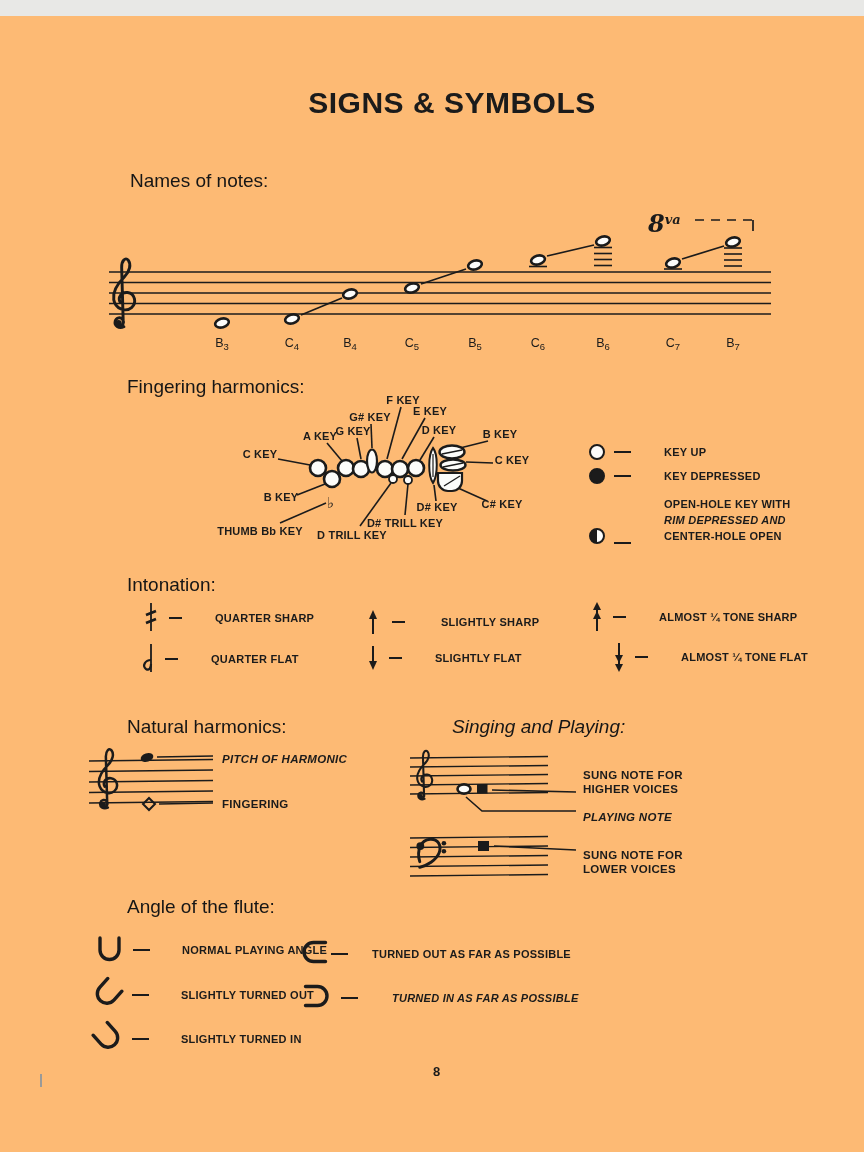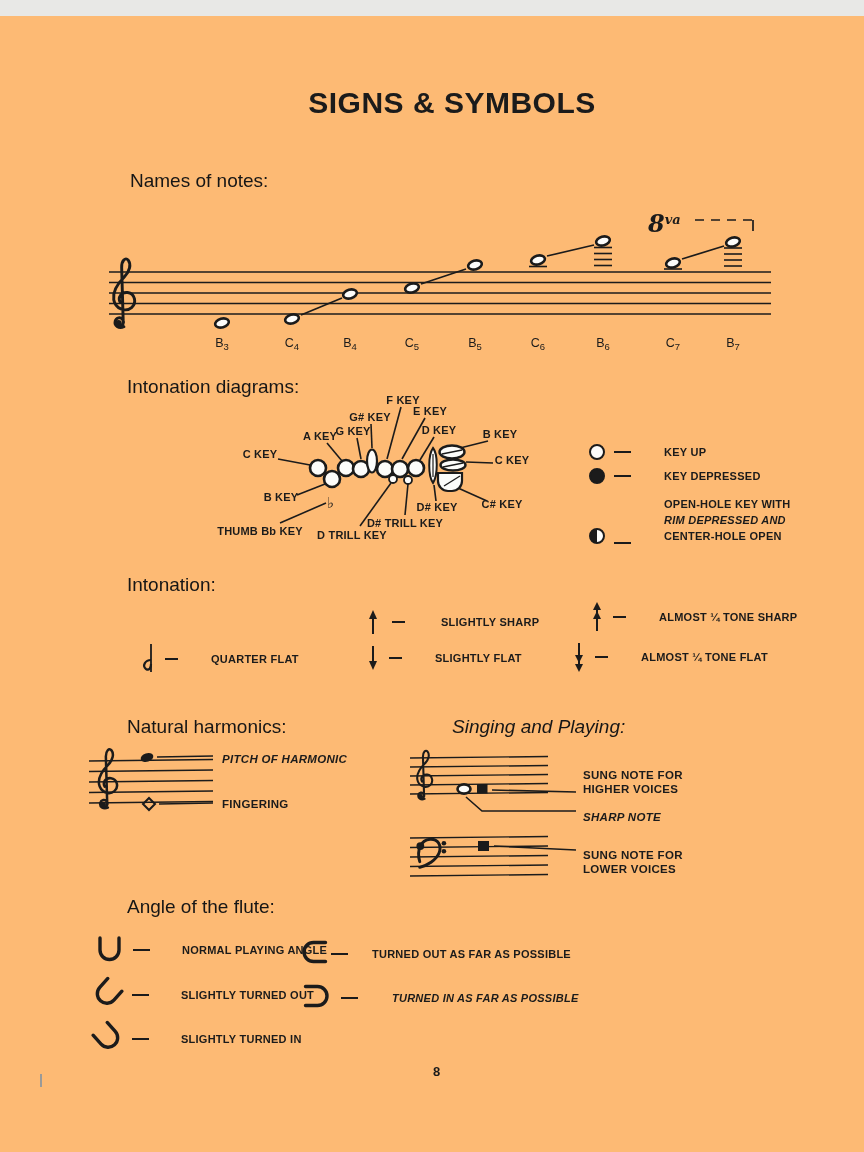--- a/index.html
+++ b/index.html
@@ -106,21 +106,21 @@
       <text x="255" y="139"><tspan>B</tspan><tspan font-size="9.5" dy="2.5">4</tspan></text>
       <text x="317" y="139"><tspan>C</tspan><tspan font-size="9.5" dy="2.5">5</tspan></text>
       <text x="380" y="139"><tspan>B</tspan><tspan font-size="9.5" dy="2.5">5</tspan></text>
       <text x="443" y="139"><tspan>C</tspan><tspan font-size="9.5" dy="2.5">6</tspan></text>
       <text x="508" y="139"><tspan>B</tspan><tspan font-size="9.5" dy="2.5">6</tspan></text>
       <text x="578" y="139"><tspan>C</tspan><tspan font-size="9.5" dy="2.5">7</tspan></text>
       <text x="638" y="139"><tspan>B</tspan><tspan font-size="9.5" dy="2.5">7</tspan></text>
     </g>
   </svg>
 
-  <div class="abs sec-heading" style="left:127px;top:360px;">Intonation diagrams:</div>
+  <div class="abs sec-heading" style="left:127px;top:360px;">Fingering harmonics:</div>
 
   <svg class="abs" style="left:200px;top:375px;" width="470" height="160" viewBox="0 0 470 160">
 
     <g stroke="#1b1b1b" stroke-width="1.6">
       <line x1="201" y1="16" x2="187" y2="68"></line>
       <line x1="225" y1="27" x2="202" y2="68"></line>
       <line x1="171" y1="33" x2="172" y2="57"></line>
       <line x1="157" y1="47" x2="161" y2="68"></line>
       <line x1="127" y1="52" x2="142" y2="70"></line>
       <line x1="234" y1="46" x2="220" y2="69"></line>
@@ -191,20 +191,28 @@
     <span class="rule" style="margin-top:8px;"></span>
     <span class="caps" style="line-height:16px;">
       <span>OPEN-HOLE KEY WITH</span><br>
       <span class="it">RIM DEPRESSED AND</span><br>
       <span>CENTER-HOLE OPEN</span>
     </span>
   </div>
 
   <div class="abs sec-heading" style="left:127px;top:558px;">Intonation:</div>
 
+  <div class="abs row" style="left:142px;top:584px;gap:9px;">
+    <svg width="18" height="36">
+      <path d="M9,3 V31" stroke="#1b1b1b" stroke-width="1.8"></path>
+      <path d="M4,15 L14,11 M4,23 L14,19" stroke="#1b1b1b" stroke-width="2.8"></path>
+    </svg>
+    <span class="rule sm"></span>
+    <span class="caps">QUARTER SHARP</span>
+  </div>
   <div class="abs row" style="left:366px;top:592px;gap:12px;">
     <svg width="14" height="28">
       <line x1="7" y1="26" x2="7" y2="8" stroke="#1b1b1b" stroke-width="2"></line>
       <polygon points="7,2 3,11 11,11" fill="#1b1b1b"></polygon>
     </svg>
     <span class="rule sm"></span>
     <span class="caps">SLIGHTLY SHARP</span>
   </div>
   <div class="abs row" style="left:590px;top:584px;gap:9px;">
     <svg width="14" height="34">
@@ -224,21 +232,21 @@
     <span class="caps">QUARTER FLAT</span>
   </div>
   <div class="abs row" style="left:366px;top:628px;gap:9px;text-align:center;">
     <svg width="14" height="28">
       <line x1="7" y1="2" x2="7" y2="20" stroke="#1b1b1b" stroke-width="2"></line>
       <polygon points="7,26 3,17 11,17" fill="#1b1b1b"></polygon>
     </svg>
     <span class="rule sm"></span>
     <span class="caps">SLIGHTLY FLAT</span>
   </div>
-  <div class="abs row" style="left:572px;top:624px;gap:9px;">
+  <div class="abs row" style="left:612px;top:624px;gap:9px;">
     <svg width="14" height="34">
       <line x1="7" y1="3" x2="7" y2="28" stroke="#1b1b1b" stroke-width="2"></line>
       <polygon points="7,32 3,24 11,24" fill="#1b1b1b"></polygon>
       <polygon points="7,23 3,15 11,15" fill="#1b1b1b"></polygon>
     </svg>
     <span class="rule sm"></span>
     <span class="caps">ALMOST ¼ TONE FLAT</span>
   </div>
 
   <div class="abs sec-heading" style="left:127px;top:700px;">Natural harmonics:</div>
@@ -277,21 +285,21 @@
     <rect x="69" y="38" width="10.5" height="9.5" fill="#1b1b1b"></rect>
     <g stroke="#1b1b1b" stroke-width="1.6" fill="none">
       <line x1="84" y1="44" x2="168" y2="46"></line>
       <path d="M58,51 L74,65 L168,65"></path>
     </g>
   </svg>
   <div class="abs caps2" style="left:583px;top:752px;">
     <span>SUNG NOTE FOR</span><br>
     <span>HIGHER VOICES</span>
   </div>
-  <div class="abs caps2 it" style="left:583px;top:794px;">SHARP NOTE</div>
+  <div class="abs caps2 it" style="left:583px;top:794px;">PLAYING NOTE</div>
 
   <svg class="abs" style="left:408px;top:812px;" width="172" height="56" viewBox="0 0 172 56">
     <g stroke="#1b1b1b" stroke-width="1.4">
       <line x1="2" y1="10" x2="140" y2="8.5"></line>
       <line x1="2" y1="19.5" x2="140" y2="18"></line>
       <line x1="2" y1="29" x2="140" y2="27.5"></line>
       <line x1="2" y1="38.5" x2="140" y2="37"></line>
       <line x1="2" y1="48" x2="140" y2="46.5"></line>
     </g>
     <use href="#bass" transform="translate(6,6) scale(1.15)"></use>

